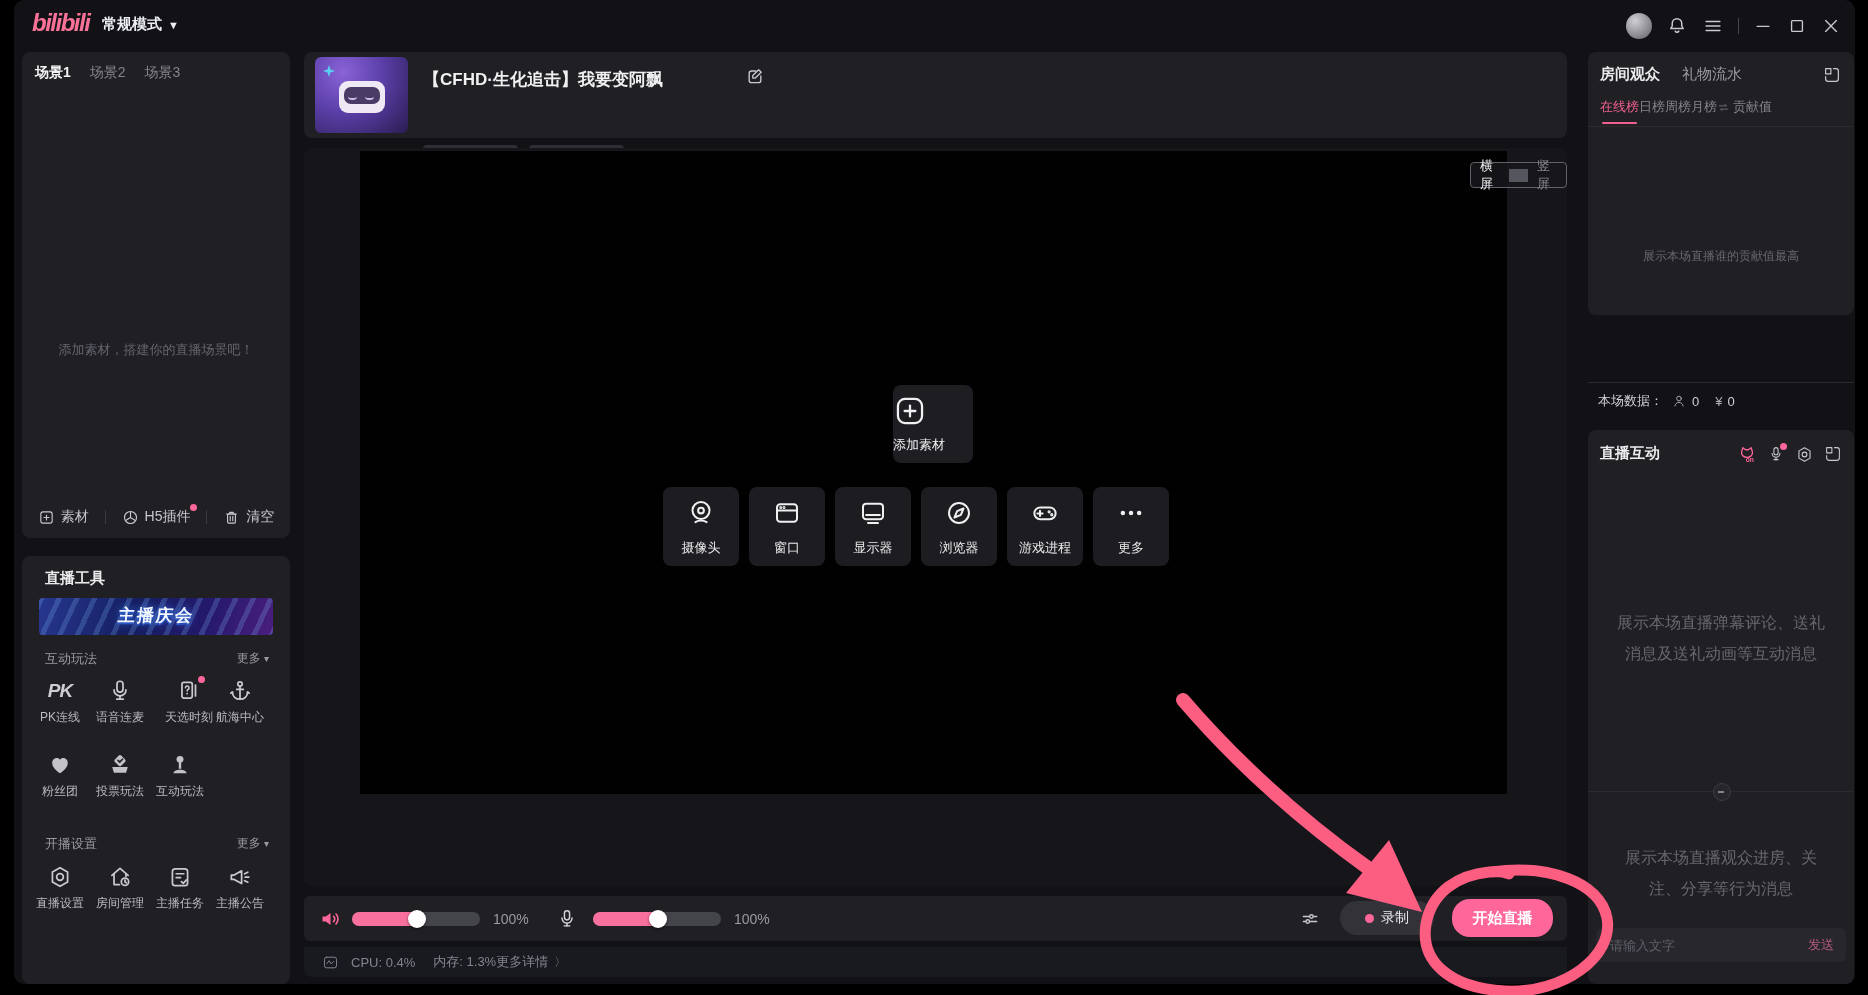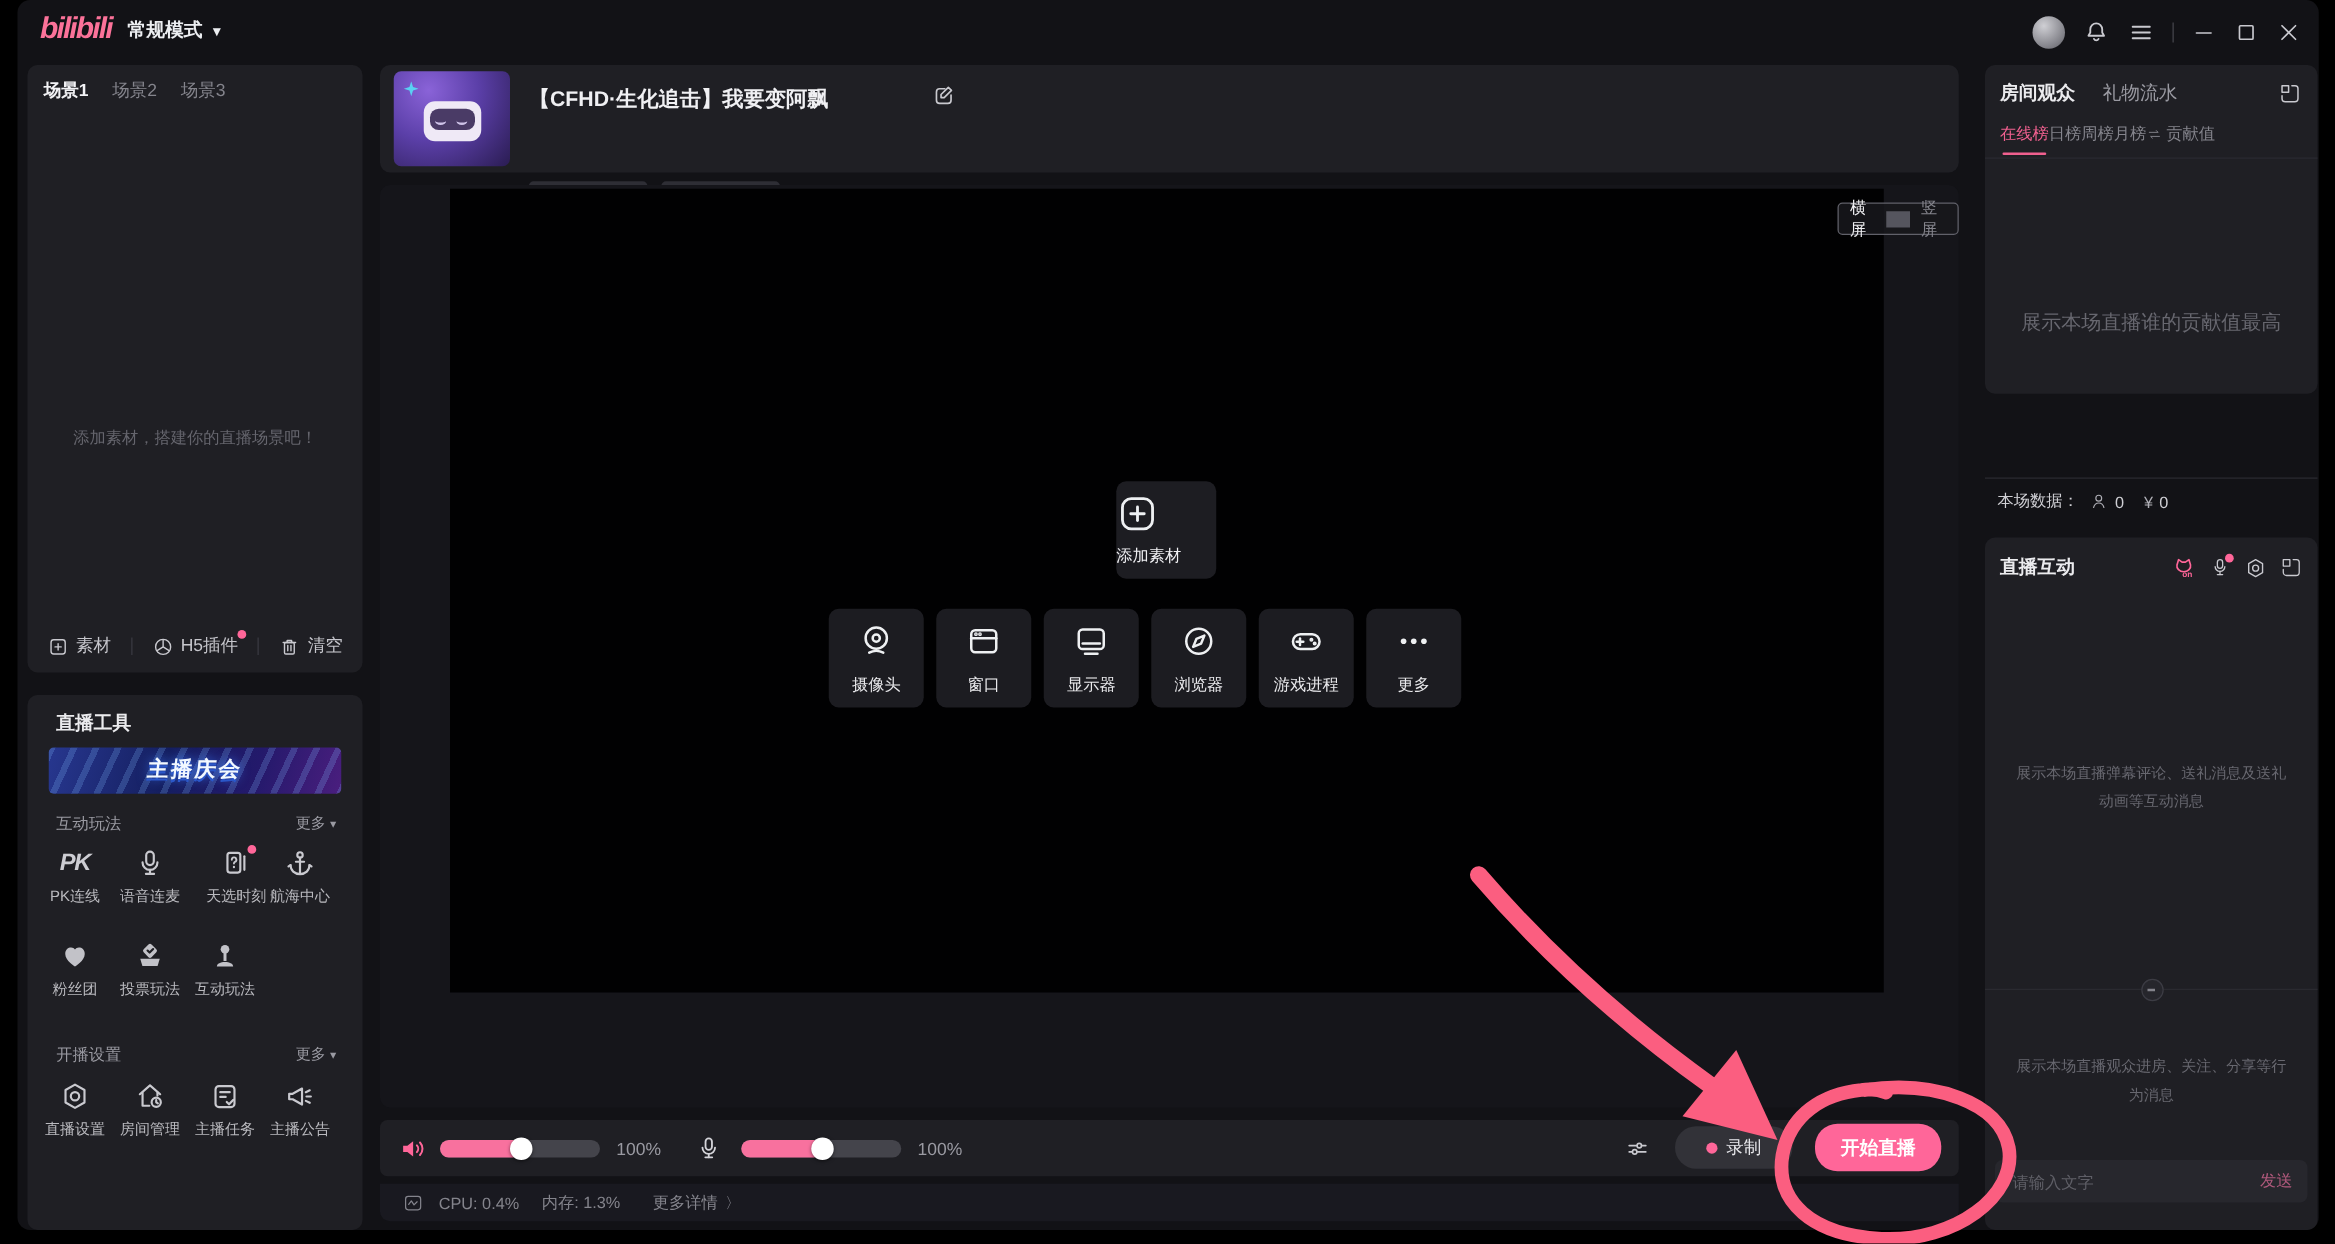--- a/index.html
+++ b/index.html
@@ -79,32 +79,32 @@
       box-shadow:0 1px 3px rgba(0,0,0,.5);}
   .pct{position:absolute;top:15px;font-size:14px;color:#9a9aa2;}
   .pill{position:absolute;border-radius:18px;display:flex;align-items:center;justify-content:center;gap:7px;font-size:14px;}
   .rec{left:1036px;top:5px;width:94px;height:34px;background:#323238;color:#e8e8ec;}
   .rec .dot{width:9px;height:9px;border-radius:50%;background:#ff6699;}
   .golive{left:1148px;top:3px;width:101px;height:38px;background:#ff6699;color:#fff;font-weight:bold;font-size:15px;}
   
   .statusbar{position:absolute;left:304px;top:947px;width:1263px;height:30px;background:#191920;border-radius:0 0 8px 8px;
      display:flex;align-items:center;gap:0;font-size:13px;color:#84848c;}
   .statusbar svg{margin-left:18px;}
-  .statusbar .sp1{margin-left:12px;} .statusbar .sp2{margin-left:18px;} .statusbar .sp3{margin-left:26px;}
+  .statusbar .sp1{margin-left:12px;} .statusbar .sp2{margin-left:18px;} .statusbar .sp3{}
   .chev{font-size:12px;margin-left:6px;}
   
   .aud-tabs{position:absolute;left:12px;top:13px;display:flex;gap:22px;font-size:15px;}
   .subtabs{position:absolute;left:12px;top:46px;display:flex;font-size:13px;color:#84848c;align-items:center;}
   .subtab.active{color:#f0608f;position:relative;}
   .subtab.active:after{content:"";position:absolute;left:2px;right:2px;bottom:-8px;height:2px;background:#f0608f;border-radius:1px;}
   .hline{position:absolute;left:0;width:100%;height:1px;background:#2a2a30;}
-  .aud-empty{position:absolute;left:0;top:196px;width:100%;text-align:center;font-size:16px;color:#67676f;}
+  .aud-empty{position:absolute;left:0;top:196px;width:100%;text-align:center;font-size:12px;color:#67676f;}
   .aud-foot{position:absolute;left:10px;top:340px;display:flex;align-items:center;font-size:13px;color:#cfcfd4;}
   .int-icons{position:absolute;right:12px;top:14px;display:flex;gap:10px;align-items:center;}
-  .hint{position:absolute;left:23px;width:220px;text-align:center;font-size:12px;line-height:1.95;color:#67676f;}
+  .hint{position:absolute;left:23px;width:220px;text-align:center;font-size:16px;line-height:1.95;color:#67676f;}
   .handle{position:absolute;left:125px;top:353px;width:16px;height:16px;border-radius:50%;background:#26262c;
      border:1px solid #3c3c44;}
   .handle:after{content:"";position:absolute;left:4px;top:7px;width:6px;height:1.5px;background:#84848c;}
   .chatinput{position:absolute;left:8px;top:498px;width:250px;height:34px;background:#27272d;border-radius:6px;
      display:flex;align-items:center;padding:0 12px;box-sizing:border-box;}
   .chatinput input{flex:1;background:transparent;border:none;outline:none;color:#cfcfd4;font-size:13px;
      font-family:inherit;}
   .chatinput input::placeholder{color:#5f5f67;}
   .send{color:#b0597c;font-size:13px;}
   

